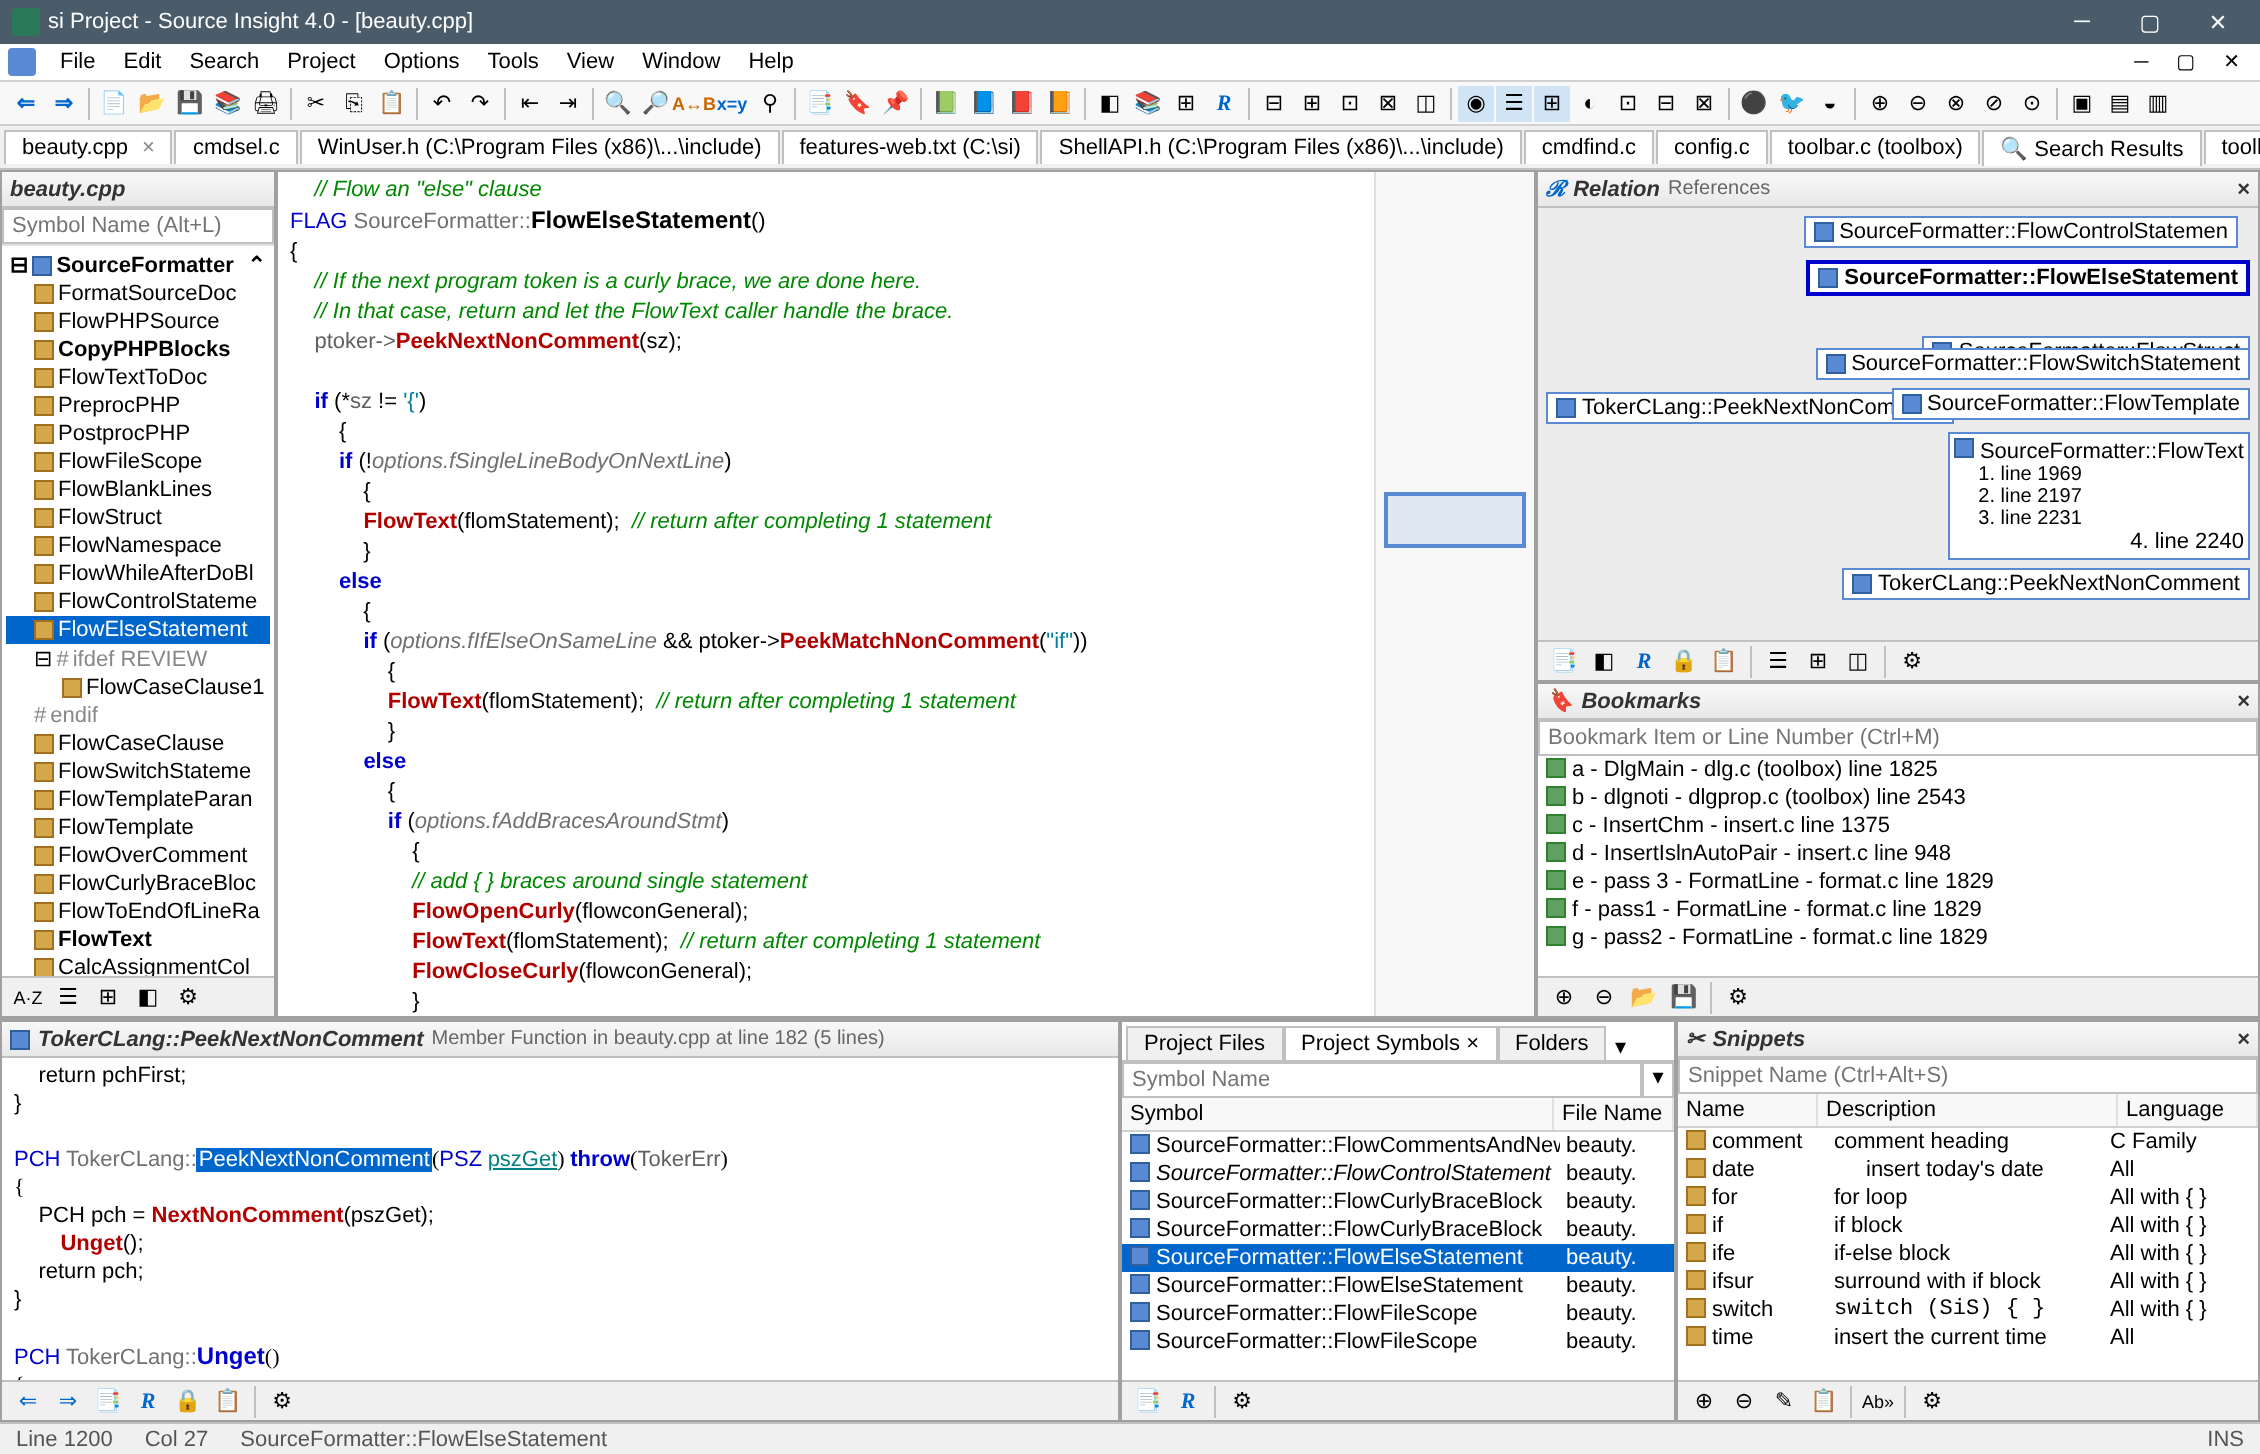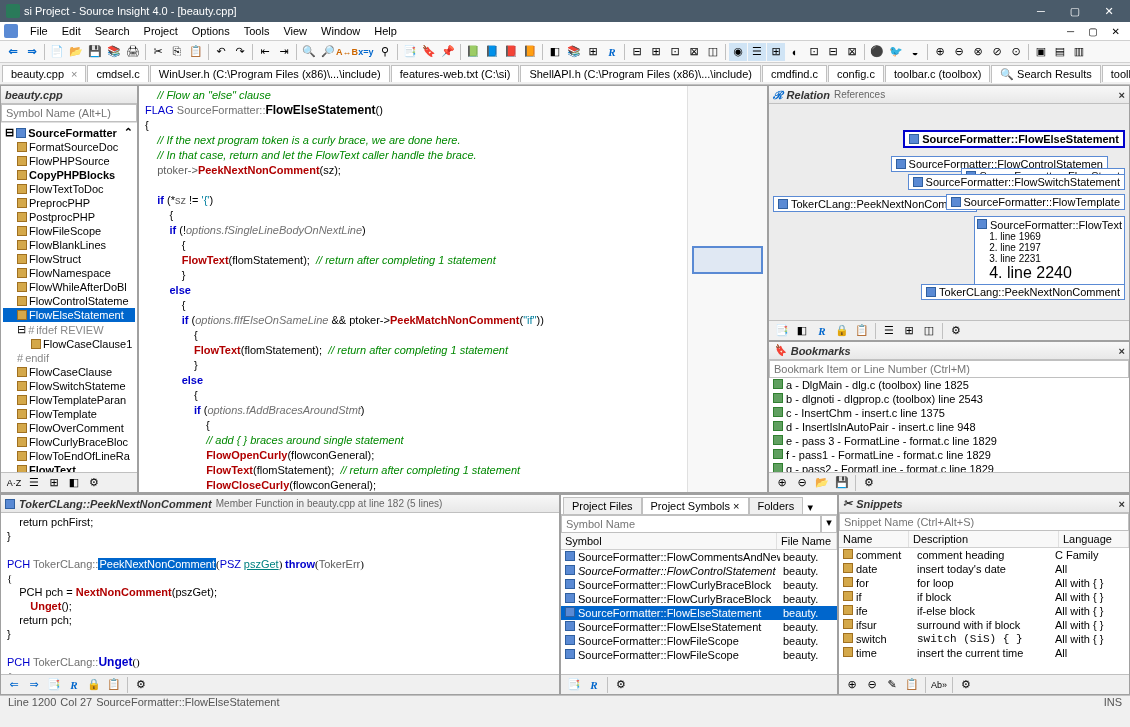--- a/index.html
+++ b/index.html
@@ -52,21 +52,21 @@
 .rightcol { width: 362px; display: flex; flex-direction: column; }
 .relnode { background:#fff; border:1px solid #5a8ad4; padding:1px 4px; font-size:10px; display:inline-flex; align-items:center; gap:3px; white-space:nowrap;}
 .relnode.sel { border:2px solid #0000cc; font-weight:bold;}
 .relblock { position:absolute; }
 .listitem { padding:1px 4px; display:flex; align-items:flex-start; gap:3px; cursor:pointer; white-space:nowrap; overflow:hidden;}
 .listitem.sel { background:#0066cc; color:#fff;}
 .bottomrow { height: 202px; display:flex; border-top:1px solid #a0a0a0;}
 .sqicon { width:10px; height:10px; display:inline-block; background:#5a8ad4; border:1px solid #3060a0;}
 .sqicon.y { background:#d4a84a; border-color:#a07020;}
 .sqicon.g { background:#60a060; border-color:#308030;}
-.statusbar { height:32px; background:#f0f0f0; border-top:1px solid #c0c0c0; display:flex; padding:0 8px; gap:4px; font-size:11px; color:#555;}
+.statusbar { height:16px; background:#f0f0f0; border-top:1px solid #c0c0c0; display:flex; align-items:center; padding:0 8px; gap:16px; font-size:11px; color:#555;}
 .tabbar2 { height:20px; display:flex; align-items:flex-end; border-bottom:1px solid #c0c0c0; padding:0 2px; gap:0;}
 .tab2 { border:1px solid #c0c0c0; border-bottom:none; padding:2px 8px; background:#f0f0f0; cursor:pointer;}
 .tab2.active { background:#fff;}
 .colhdr { background:#f8f8f8; border-bottom:1px solid #d0d0d0; display:flex; font-size:11px;}
 .colhdr > div { padding:2px 4px; border-right:1px solid #e0e0e0;}
 .hl { background:#0066cc; color:#fff; padding:0 1px;}
 .subhdr { font-size:10px; font-style:normal; font-weight:normal; color:#666;}
 </style>
 </head>
 <body>
@@ -297,21 +297,21 @@
         <span class="subhdr">References</span>
         <span class="closebtn">×</span>
       </div>
       <div class="panelbody" style="background:#ececec;position:relative;">
         <div class="relblock" style="top:92px;left:4px;">
           <div class="relnode">
               <span class="sqicon"></span>
               <span>TokerCLang::PeekNextNonComment</span>
             </div>
         </div>
-        <div class="relblock" style="top:4px;right:21px;margin-top:48px;"><div class="relnode">
+        <div class="relblock" style="top:4px;right:10px;"><div class="relnode">
               <span class="sqicon"></span>
               <span>SourceFormatter::FlowControlStatemen</span>
             </div></div>
         <div class="relblock" style="top:26px;right:4px;"><div class="relnode sel">
               <span class="sqicon"></span>
               <span>SourceFormatter::FlowElseStatement</span>
             </div></div>
         <div class="relblock" style="top:64px;right:4px;"><div class="relnode">
               <span class="sqicon"></span>
               <span>SourceFormatter::FlowStruct</span>
@@ -322,21 +322,21 @@
             </div></div>
         <div class="relblock" style="top:90px;right:4px;"><div class="relnode">
               <span class="sqicon"></span>
               <span>SourceFormatter::FlowTemplate</span>
             </div></div>
         <div class="relblock" style="top:112px;right:4px;background:#fff;border:1px solid #5a8ad4;padding:2px;">
           <div style="font-size:10px;"><span class="sqicon"></span> <span>SourceFormatter::FlowText</span></div>
           <div style="font-size:10px;padding-left:12px;">1. line 1969</div>
           <div style="font-size:10px;padding-left:12px;">2. line 2197</div>
           <div style="font-size:10px;padding-left:12px;">3. line 2231</div>
-          <div style="font-size:16px;padding-left:12px;">4. line 2240</div>
+          <div style="font-size:11px;padding-left:12px;text-align:right;">4. line 2240</div>
         </div>
         <div class="relblock" style="top:180px;right:4px;"><div class="relnode">
               <span class="sqicon"></span>
               <span>TokerCLang::PeekNextNonComment</span>
             </div></div>
       </div>
       <div class="panelftr">
         <span class="tbtn">📑</span>
         <span class="tbtn">◧</span>
         <span class="tbtn" style="color:#0066cc;font-style:italic;font-family:serif;font-weight:bold;">R</span>
@@ -492,21 +492,21 @@
     <div class="panelbody" id="snippet-list">
         <div class="listitem">
           <span class="sqicon y"></span>
           <span style="width:58px;">comment</span>
           <span style="flex:1;">comment heading</span>
           <span style="width:70px;">C Family</span>
         </div>
         <div class="listitem">
           <span class="sqicon y"></span>
           <span style="width:58px;">date</span>
-          <span style="flex:1;">insert today's date</span>
+          <span style="flex:1;margin-left:16px;">insert today's date</span>
           <span style="width:70px;">All</span>
         </div>
         <div class="listitem">
           <span class="sqicon y"></span>
           <span style="width:58px;">for</span>
           <span style="flex:1;">for loop</span>
           <span style="width:70px;">All with { }</span>
         </div>
         <div class="listitem">
           <span class="sqicon y"></span>

